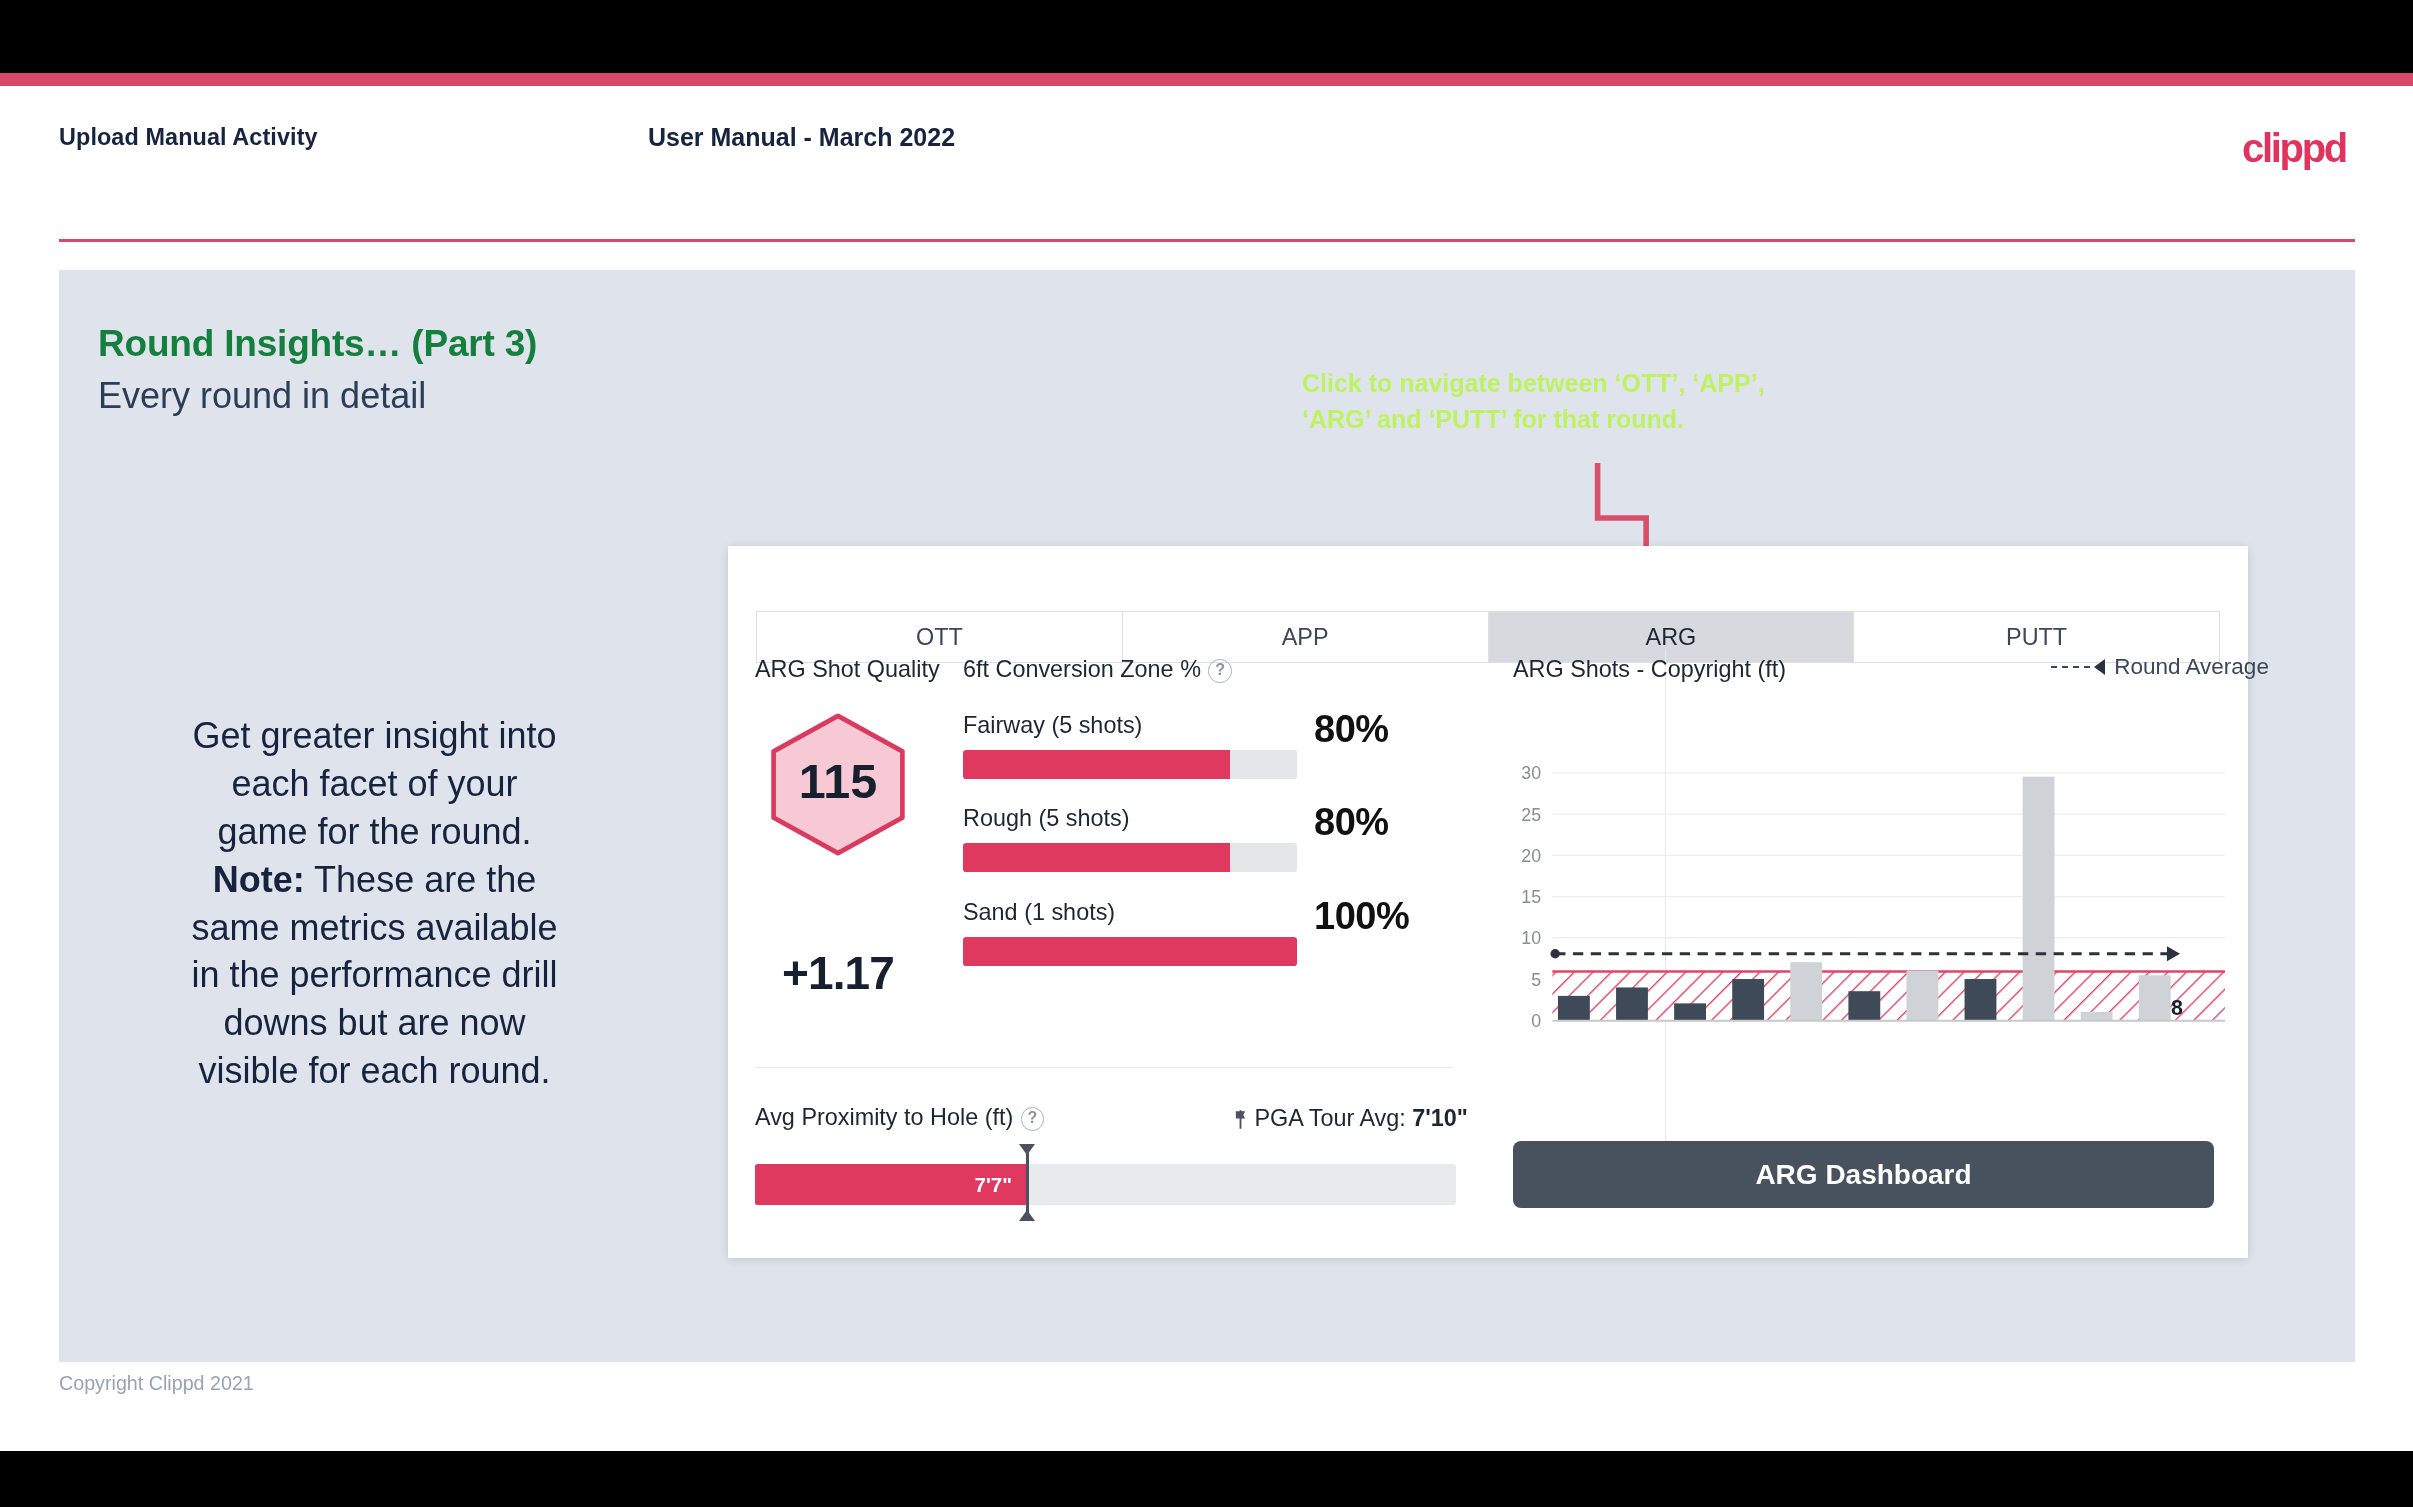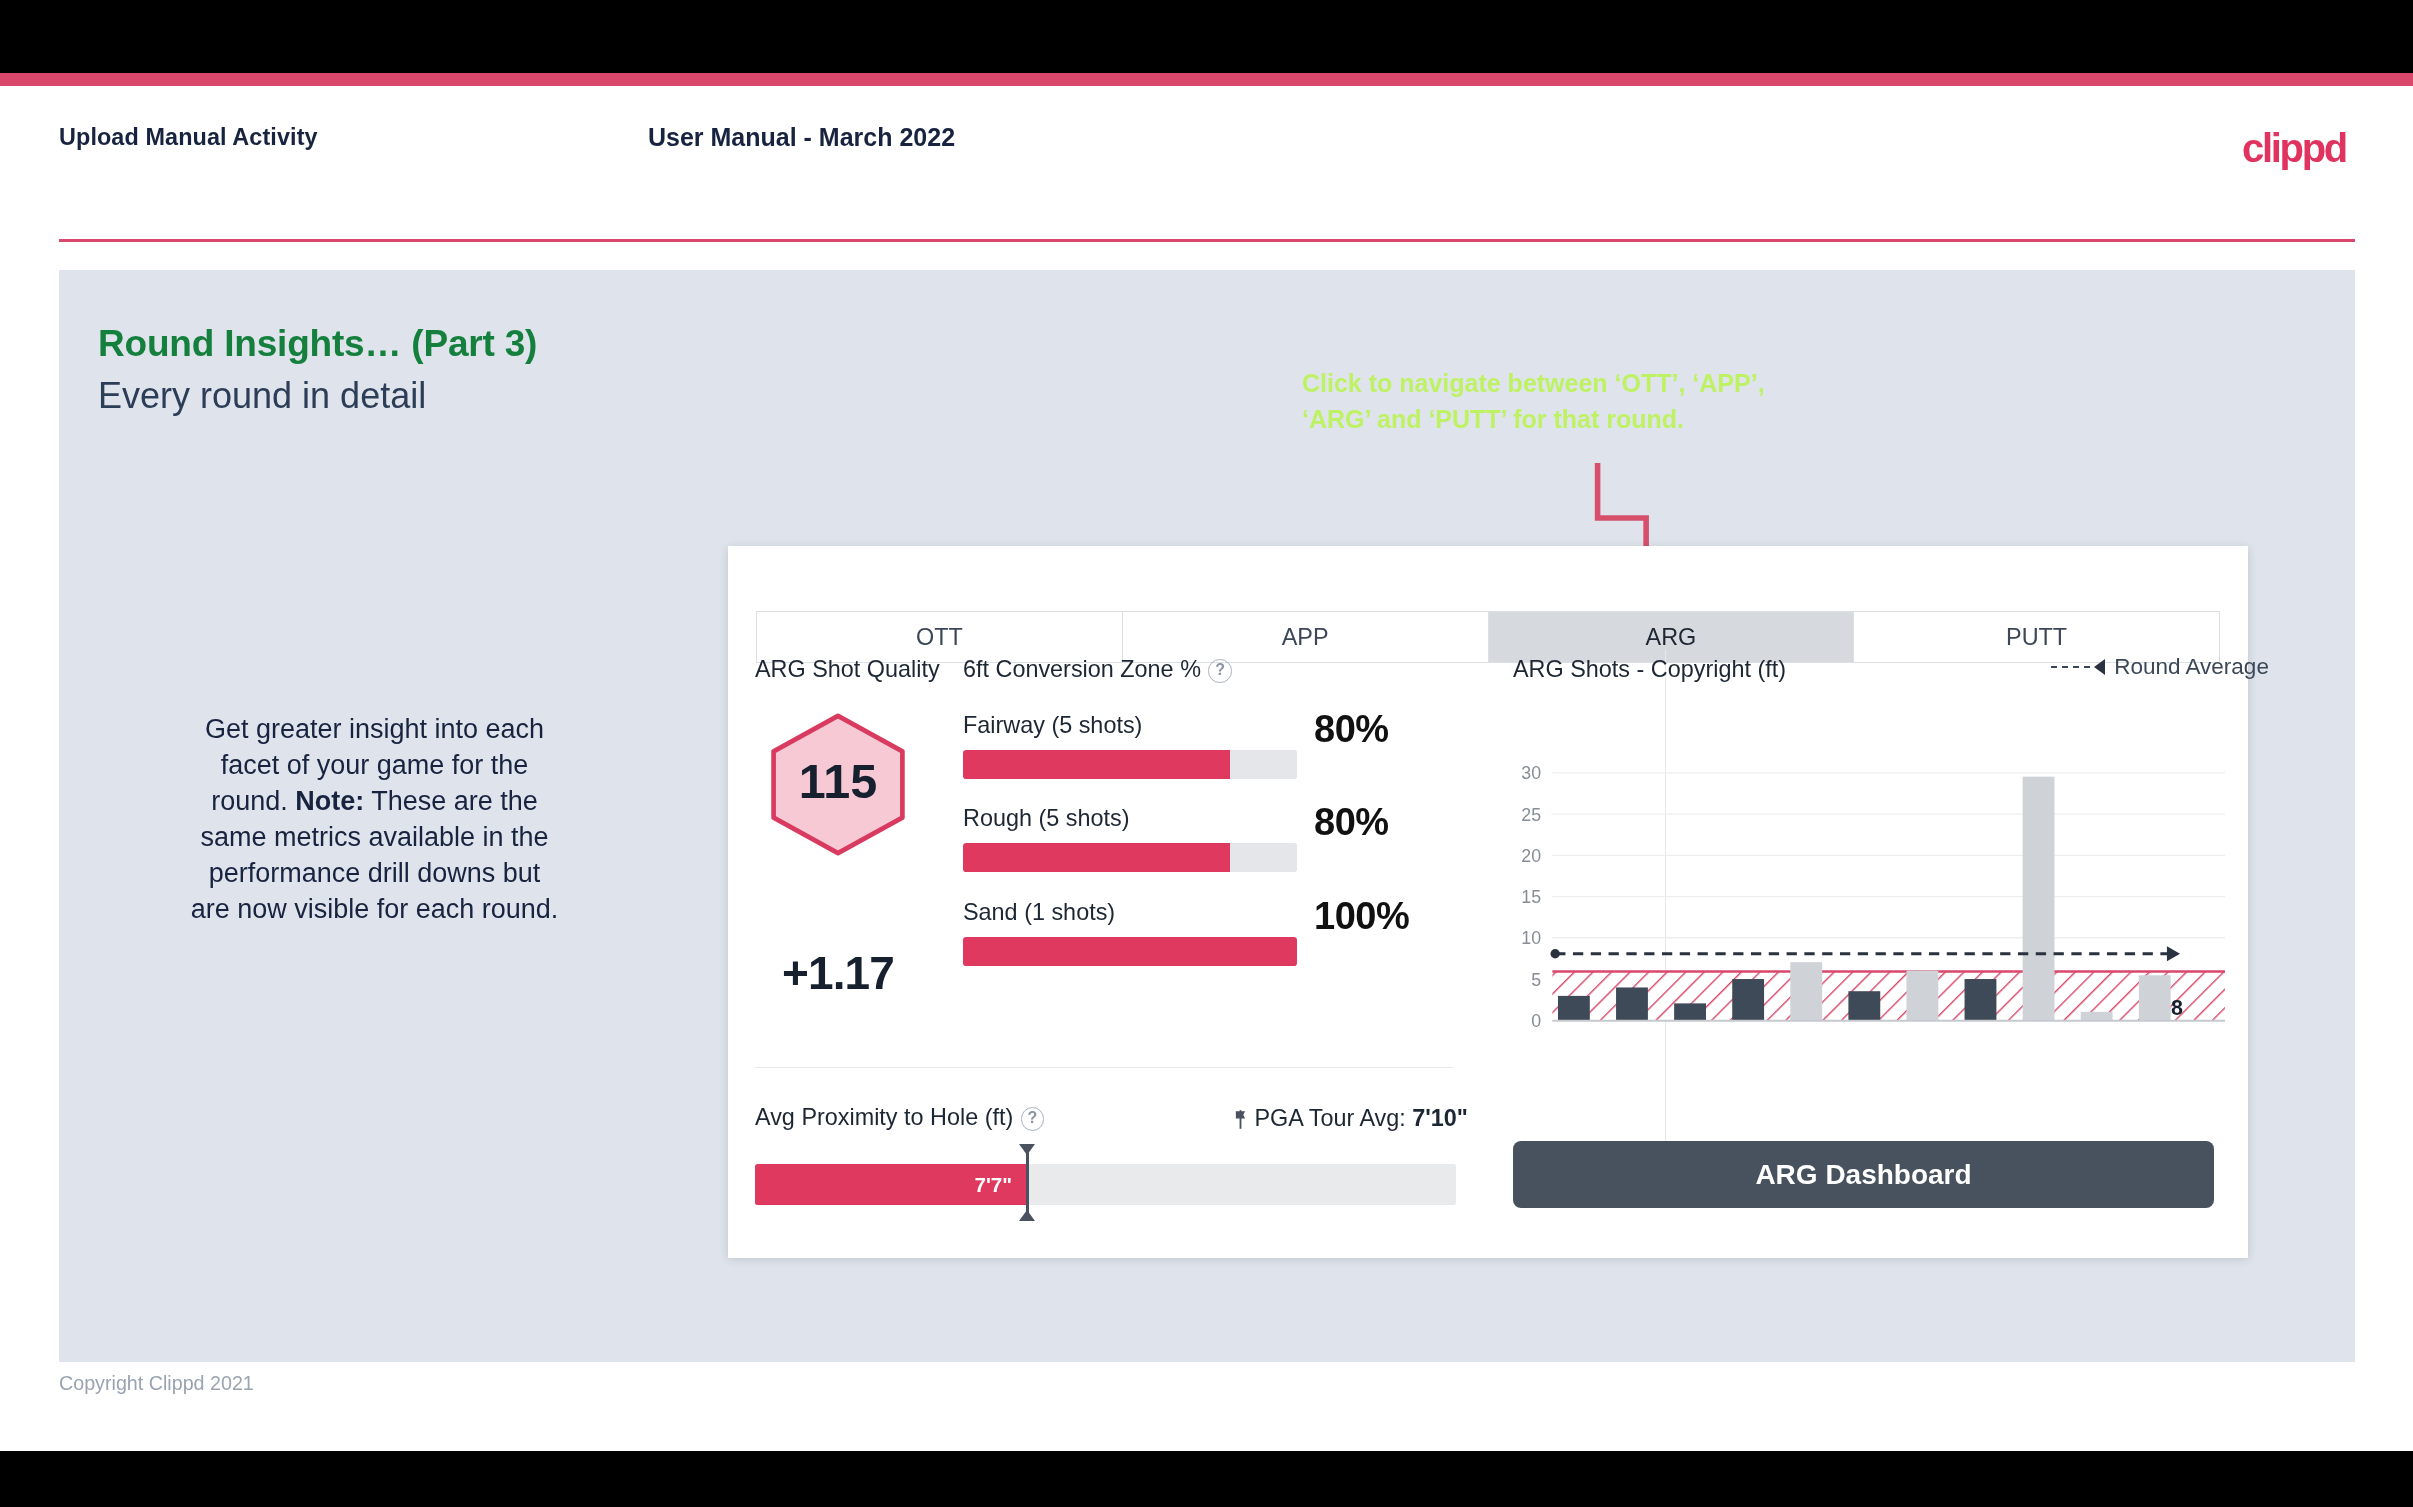--- a/index.html
+++ b/index.html
@@ -58,21 +58,21 @@
 
   .callout {
     position:absolute; left:1302px; top:365px; width:581px;
     text-align:left; font-size:25px; font-weight:700; color:#bef264;
     line-height:1.45;
   }
   .arrow-svg { position:absolute; left:1592px; top:459px; }
 
   .leftnote {
     position:absolute; left:187px; top:712px; width:375px;
-    text-align:center; font-size:27px; color:#17233f; line-height:1.33;
+    text-align:center; font-size:36px; color:#17233f; line-height:1.33;
   }
   .leftnote b { font-weight:700; }
 
   .copyright {
     position:absolute; left:59px; top:1372px;
     font-size:19.7px; color:#9aa3b0;
   }
 
   
   .card {

